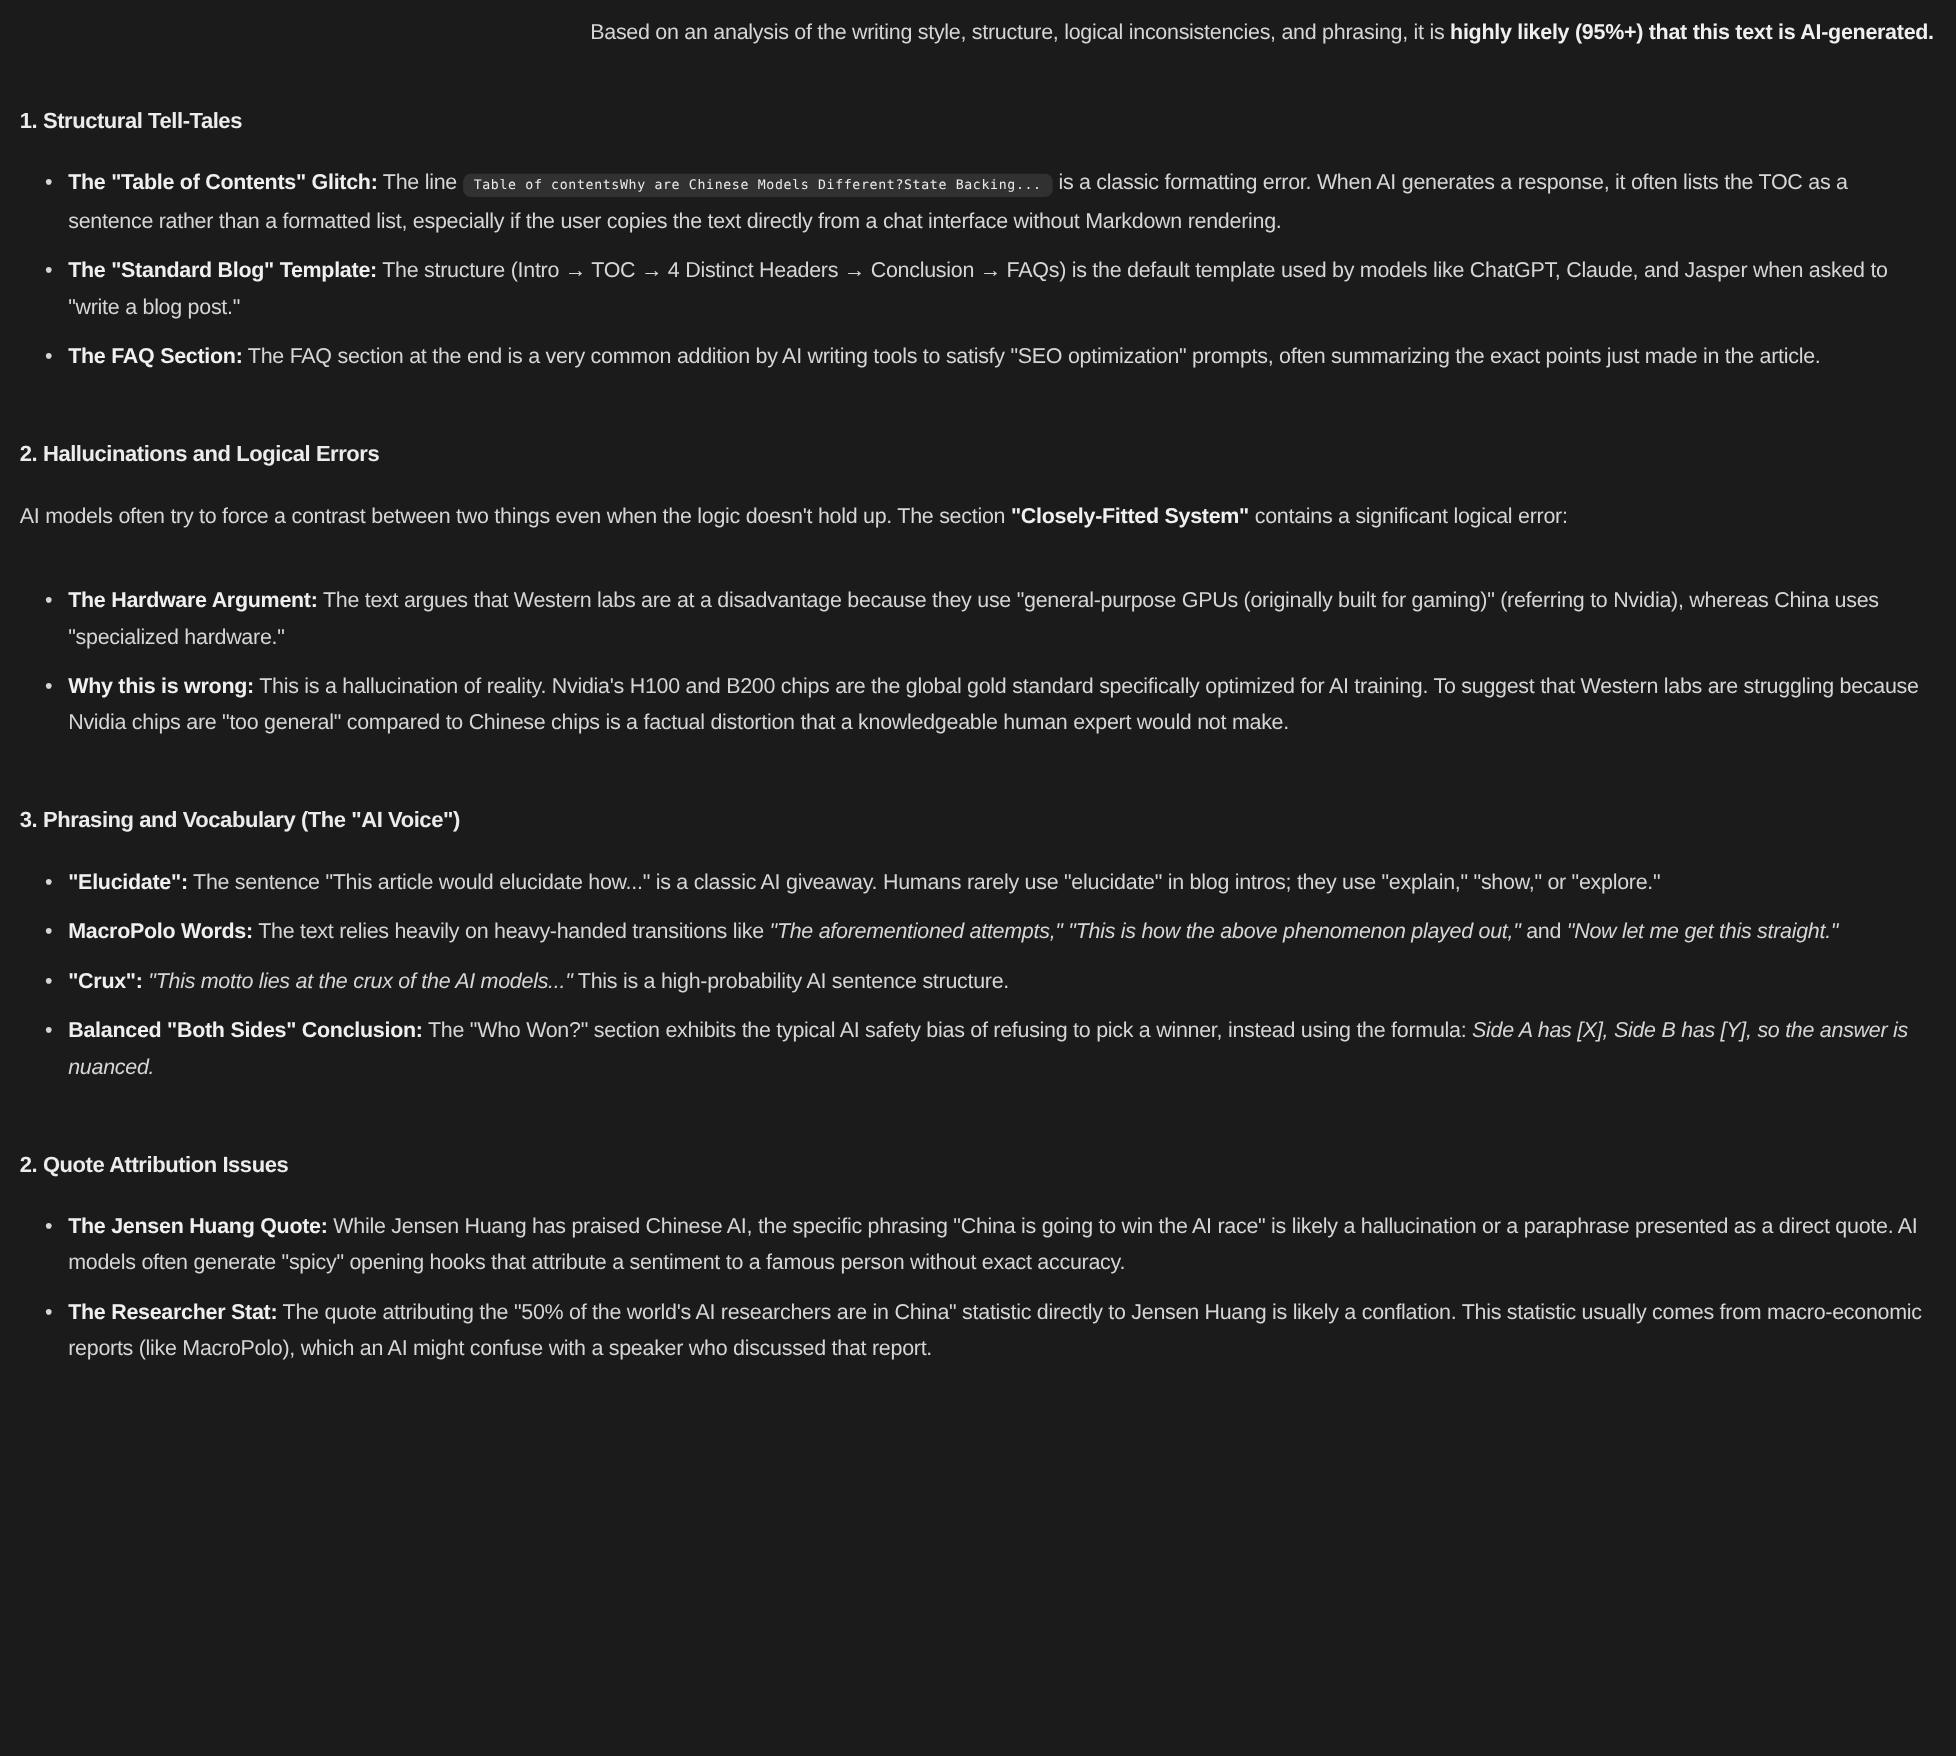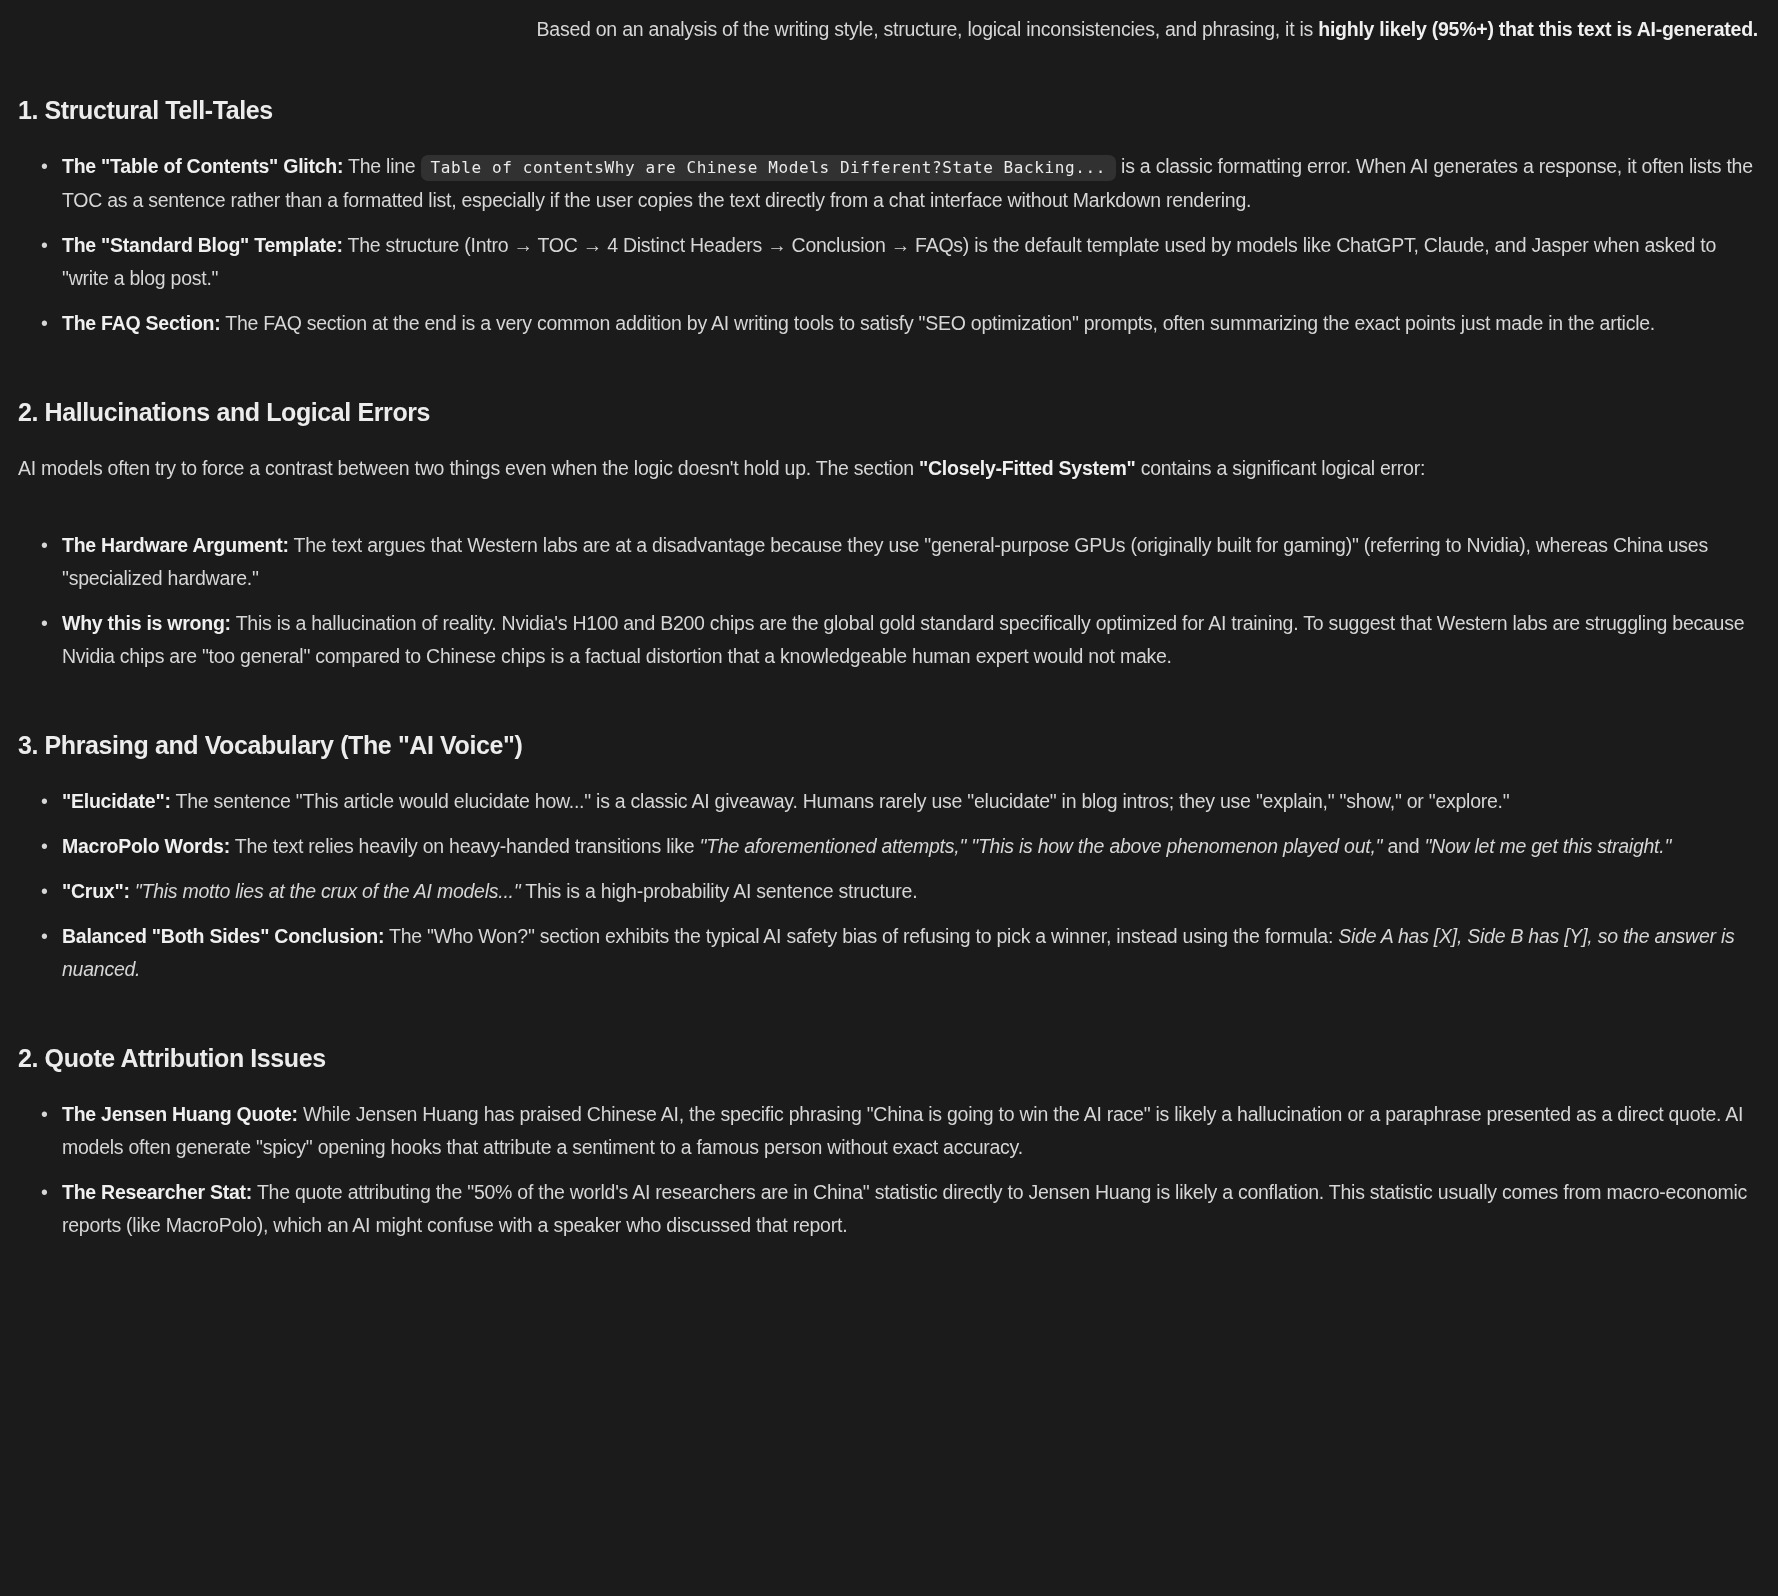--- a/index.html
+++ b/index.html
@@ -16,21 +16,21 @@
     line-height: 33px;
   }
   .doc {
     box-sizing: border-box;
     width: 1778px;
     padding: 13px 20px 0 18px;
   }
   .para { margin: 0; }
   .para.intro { margin: 0 0 48px 0; text-align: right; }
   .sec-h {
-    font-size: 25px;
+    font-size: 20px;
     line-height: 33px;
     font-weight: 700;
     color: #ececec;
     letter-spacing: -0.4px;
     margin: 28px 0 23px 0;
   }
   .blist {
     list-style: none;
     margin: 0;
     padding: 0 0 16px 44px;
@@ -44,21 +44,21 @@
     position: absolute;
     left: -21px;
     top: 0;
     color: #d6d6d6;
   }
   .gap { height: 44px; }
   strong { font-weight: 700; color: #f0f0f0; }
   em { font-style: italic; }
   code {
     font-family: "DejaVu Sans Mono", "Liberation Mono", monospace;
-    font-size: 16px;
+    font-size: 12px;
     letter-spacing: 0.6px;
     background: #313131;
     color: #ebebeb;
     border-radius: 7px;
     padding: 3px 10px 4px 10px;
     white-space: nowrap;
   }
 </style>
 </head>
 <body>

